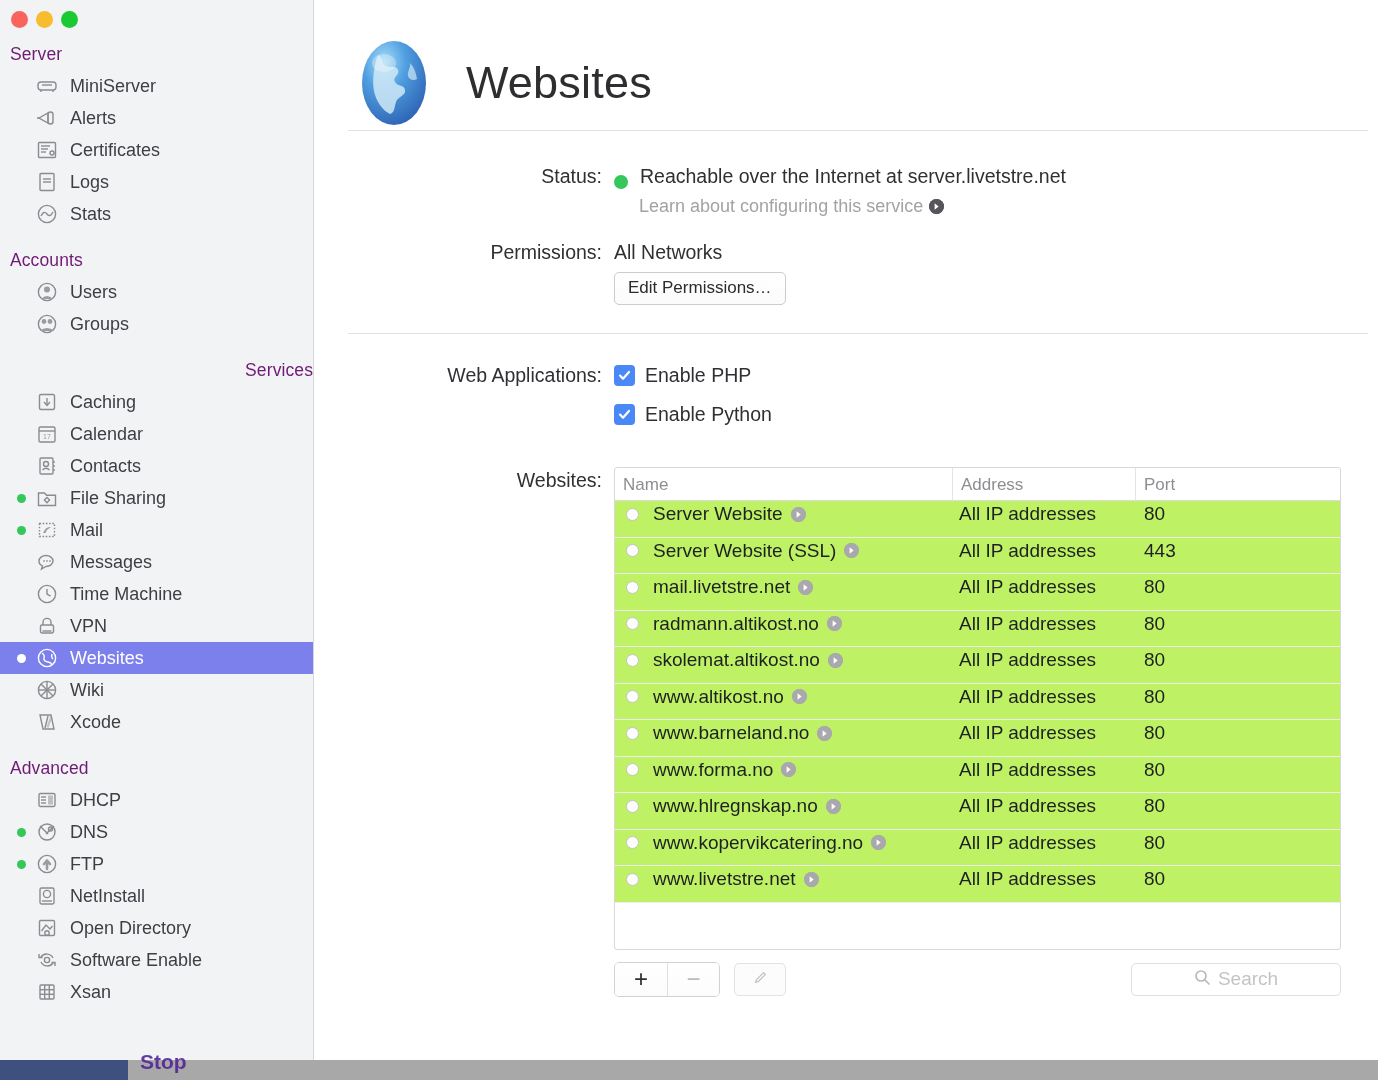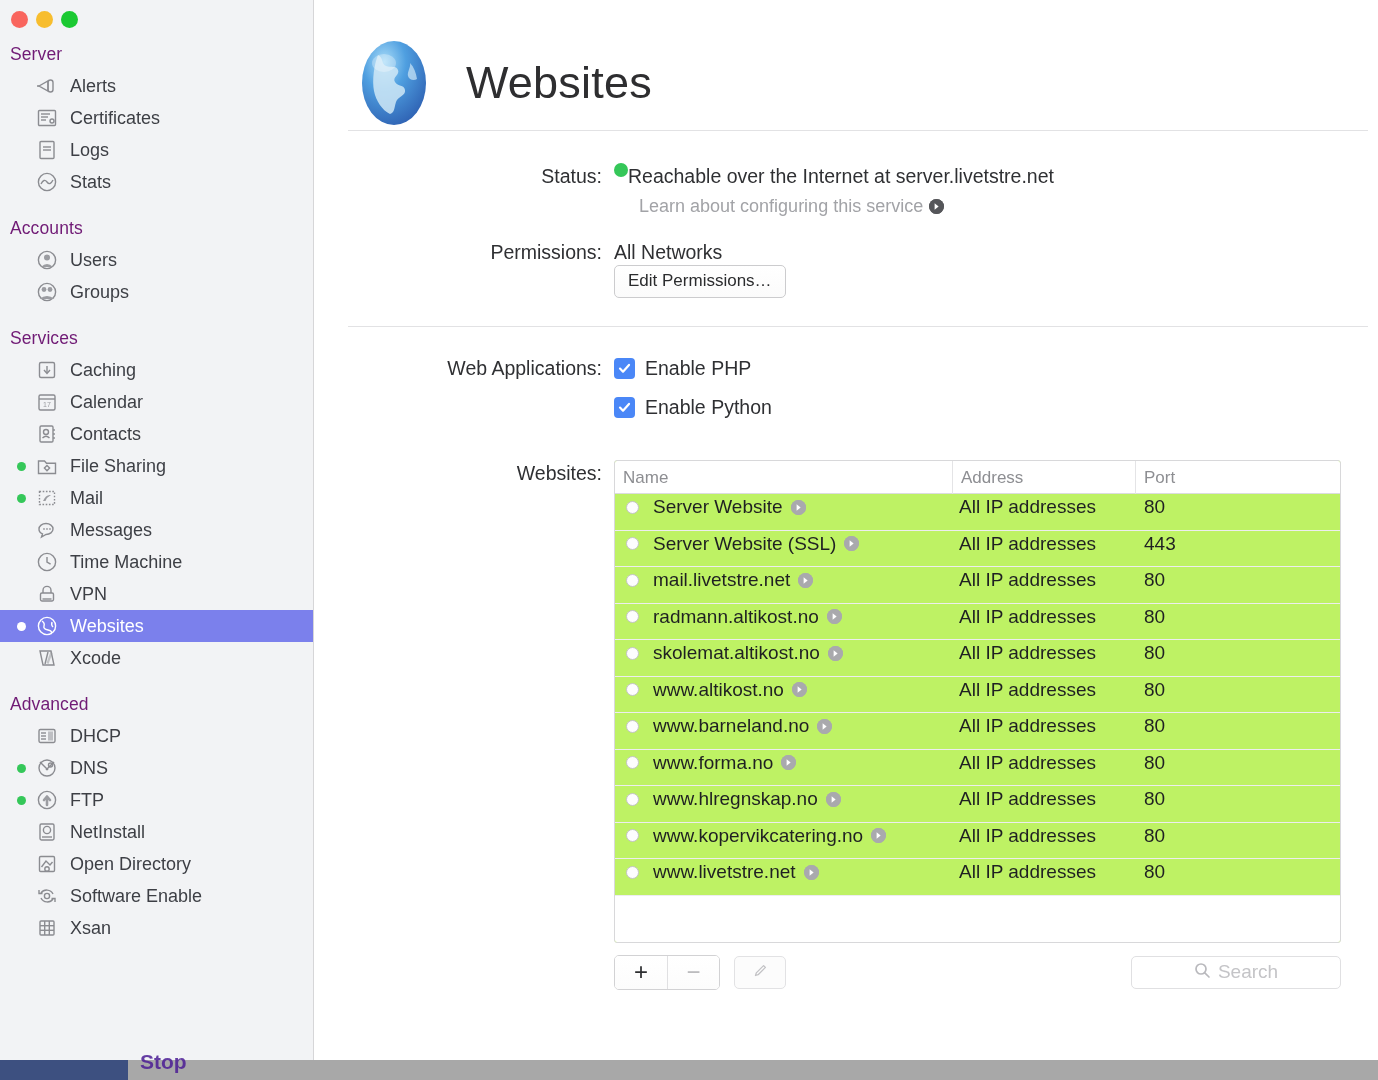--- a/index.html
+++ b/index.html
@@ -120,21 +120,21 @@
     color: #2f3033;
     padding-right: 12px;
     line-height: 26px;
   }
   .row-value {
     flex: 1 1 auto;
     font-size: 19.5px;
     color: #2f3033;
     line-height: 26px;
   }
-  .status-line { display: flex; align-items: flex-start; gap: 0; }
+  .status-line { display: flex; align-items: flex-end; gap: 12px; }
   .status-dot {
     width: 14px; height: 14px; border-radius: 50%;
     background: #35c759; display: inline-block;
     flex: 0 0 14px;
   }
   .learn-line {
     display: flex; align-items: center; gap: 6px;
     font-size: 18px; color: #a2a3a7;
     margin-top: 4px; margin-left: 25px;
   }
@@ -148,21 +148,21 @@
   .arrow-badge svg { display: block; }
 
   .btn {
     display: inline-block;
     font-size: 17px;
     color: #2b2c2e;
     background: linear-gradient(#ffffff, #fbfbfb);
     border: 1px solid #ccccce;
     border-radius: 5px;
     padding: 5px 13px 6px;
-    margin-top: 0;
+    margin-top: 7px;
   }
 
   
   .check-line {
     display: flex; align-items: center; gap: 10px;
     margin-bottom: 13px;
   }
   .cbox {
     width: 21px; height: 21px; border-radius: 4px;
     background: #4a87f7;
@@ -301,20 +301,34 @@
       <span class="light green"></span>
     </div>
     <div id="sidebar-groups">
         <div class="group-title">Server</div>
         <div class="nav-item">
           <span class="dot-slot">
             <span class="sdot none"></span>
           </span>
           <span class="nav-icon">
             <svg width="24" height="24" viewBox="0 0 24 24">
+              <rect x="3" y="8" width="18" height="8" rx="3" stroke="#8b8c91" fill="none" stroke-width="1.4"></rect>
+              <line x1="6" y1="16" x2="6" y2="18" stroke="#8b8c91" fill="none" stroke-width="1.4"></line>
+              <line x1="18" y1="16" x2="18" y2="18" stroke="#8b8c91" fill="none" stroke-width="1.4"></line>
+              <line x1="7" y1="11" x2="17" y2="11" stroke="#8b8c91" fill="none" stroke-width="1.4"></line>
+            </svg>
+          </span>
+          <span class="nav-label">MiniServer</span>
+        </div>
+        <div class="nav-item">
+          <span class="dot-slot">
+            <span class="sdot none"></span>
+          </span>
+          <span class="nav-icon">
+            <svg width="24" height="24" viewBox="0 0 24 24">
               <path d="M4 12 L13 7 L13 17 Z" stroke="#8b8c91" fill="none" stroke-width="1.4"></path>
               <rect x="13" y="6" width="5" height="12" rx="2.5" stroke="#8b8c91" fill="none" stroke-width="1.4"></rect>
               <line x1="2" y1="12" x2="4" y2="12" stroke="#8b8c91" fill="none" stroke-width="1.4"></line>
             </svg>
           </span>
           <span class="nav-label">Alerts</span>
         </div>
         <div class="nav-item">
           <span class="dot-slot">
             <span class="sdot none"></span>
@@ -376,21 +390,21 @@
           <span class="nav-icon">
             <svg width="24" height="24" viewBox="0 0 24 24">
               <circle cx="12" cy="12" r="8.6" stroke="#8b8c91" fill="none" stroke-width="1.4"></circle>
               <circle cx="9" cy="9.5" r="2.4" fill="#9b9ca1"></circle>
               <circle cx="15" cy="9.5" r="2.4" fill="#9b9ca1"></circle>
               <path d="M4.5 19 Q12 13 19.5 19" fill="#9b9ca1"></path>
             </svg>
           </span>
           <span class="nav-label">Groups</span>
         </div>
-        <div class="group-title" style="margin-top: 14px;">Services</div>
+        <div class="group-title" style="margin-top: 14px; text-align: right;">Services</div>
         <div class="nav-item">
           <span class="dot-slot">
             <span class="sdot none"></span>
           </span>
           <span class="nav-icon">
             <svg width="24" height="24" viewBox="0 0 24 24">
               <rect x="4.5" y="4.5" width="15" height="15" rx="1.5" stroke="#8b8c91" fill="none" stroke-width="1.4"></rect>
               <line x1="12" y1="8" x2="12" y2="15" stroke="#8b8c91" fill="none" stroke-width="1.4"></line>
               <path d="M9 12 L12 15.5 L15 12" stroke="#8b8c91" fill="none" stroke-width="1.4"></path>
             </svg>
@@ -494,20 +508,35 @@
             <span class="sdot white"></span>
           </span>
           <span class="nav-icon">
             <svg width="24" height="24" viewBox="0 0 24 24">
               <circle cx="12" cy="12" r="8.6" stroke="#ffffff" fill="none" stroke-width="1.4"></circle>
               <path d="M7 7 q3 2 2 5 t4 4 t3 4" stroke="#ffffff" fill="none" stroke-width="1.4"></path>
               <path d="M17 8 q-1 3 1 5" stroke="#ffffff" fill="none" stroke-width="1.4"></path>
             </svg>
           </span>
           <span class="nav-label">Websites</span>
+        </div>
+        <div class="nav-item">
+          <span class="dot-slot">
+            <span class="sdot none"></span>
+          </span>
+          <span class="nav-icon">
+            <svg width="24" height="24" viewBox="0 0 24 24">
+              <circle cx="12" cy="12" r="8.6" stroke="#8b8c91" fill="none" stroke-width="1.4"></circle>
+              <line x1="12" y1="3.4" x2="12" y2="20.6" stroke="#8b8c91" fill="none" stroke-width="1.4"></line>
+              <line x1="3.4" y1="12" x2="20.6" y2="12" stroke="#8b8c91" fill="none" stroke-width="1.4"></line>
+              <line x1="6" y1="6" x2="18" y2="18" stroke="#8b8c91" fill="none" stroke-width="1.4"></line>
+              <line x1="18" y1="6" x2="6" y2="18" stroke="#8b8c91" fill="none" stroke-width="1.4"></line>
+            </svg>
+          </span>
+          <span class="nav-label">Wiki</span>
         </div>
         <div class="nav-item">
           <span class="dot-slot">
             <span class="sdot none"></span>
           </span>
           <span class="nav-icon">
             <svg width="24" height="24" viewBox="0 0 24 24">
               <path d="M5 5 h11 l3 14 h-11 Z" stroke="#8b8c91" fill="none" stroke-width="1.4"></path>
               <path d="M13 6 l-3 12" stroke="#8b8c91" fill="none" stroke-width="1.4"></path>
               <path d="M15.5 5.5 l2 1.5 l-4 11 l-2 -1 Z" fill="#9b9ca1" opacity="0.55"></path>

